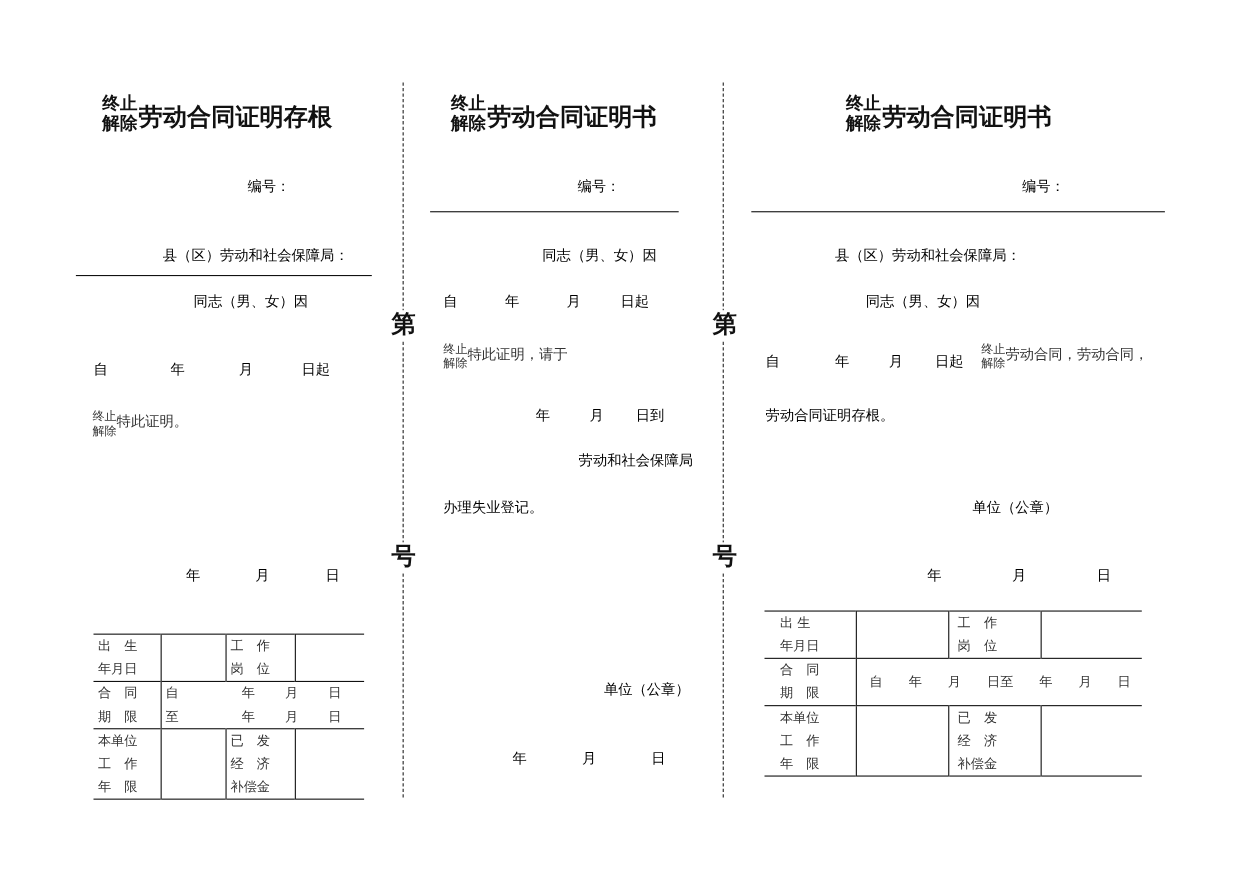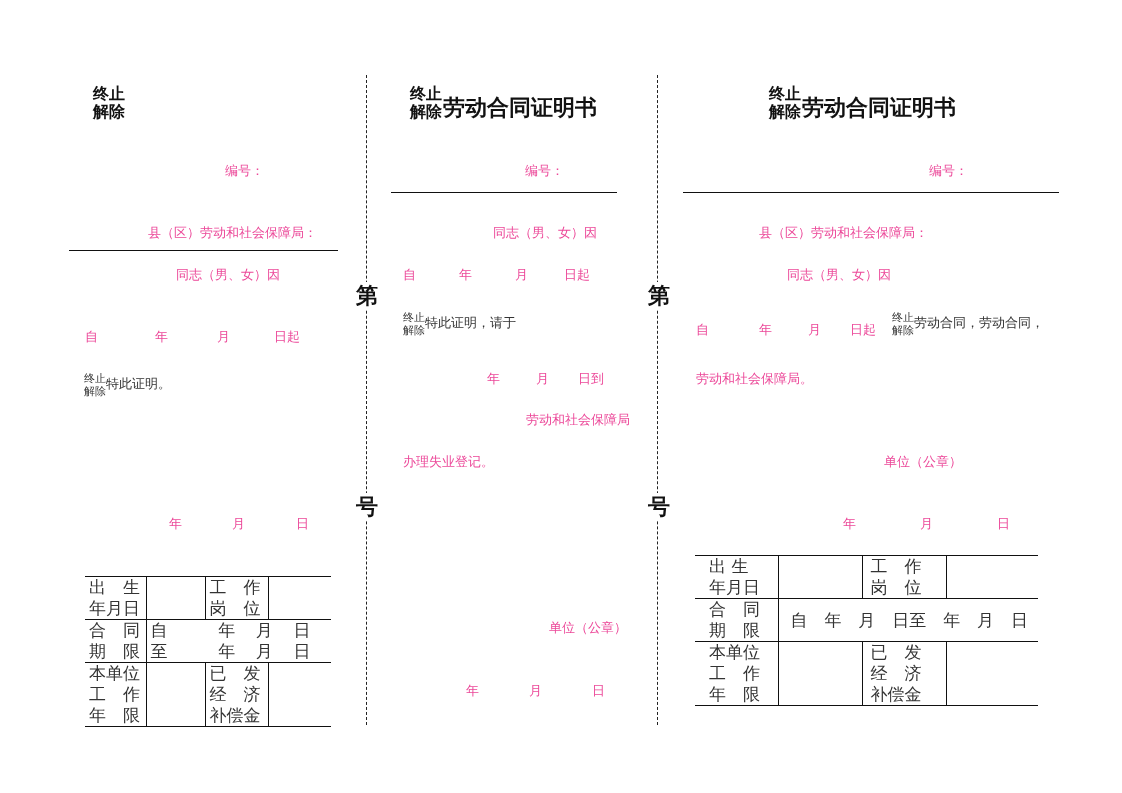--- a/index.html
+++ b/index.html
@@ -1,33 +1,33 @@
 <!DOCTYPE html>
 <html><head>
 <meta charset="utf-8">
 <style>
   html, body { margin: 0; padding: 0; background: #ffffff; }
   body { width: 1122px; height: 793px; position: relative; overflow: hidden;
          font-family: "DejaVu Serif", "Liberation Serif", serif; color: #222; }
   .abs { position: absolute; white-space: nowrap; }
-  .txt { font-size: 13px; line-height: 16px; color: #ec4899; }
+  .txt { font-size: 13px; line-height: 16px; color: #000000; }
   .title-wrap { position: absolute; display: flex; align-items: flex-end; }
   .title-stack { display: flex; flex-direction: column; font-family: "DejaVu Sans", sans-serif;
                  font-weight: bold; font-size: 16px; line-height: 18px; color: #111; }
   .title-main { font-family: "DejaVu Sans", sans-serif; font-weight: bold; font-size: 22px;
                 line-height: 26px; color: #111; margin-left: 1px; }
   .small-stack { display: inline-flex; flex-direction: column; font-size: 11px; line-height: 13px;
                  color: #333; vertical-align: bottom; }
   .inline-row { position: absolute; display: flex; align-items: flex-end; white-space: nowrap;
                 font-size: 13px; line-height: 16px; color: #333; }
   .hline { position: absolute; height: 1px; background: #111; }
   .vdash { position: absolute; width: 0; border-left: 1.4px dashed #222; }
   .side-char { position: absolute; font-family: "DejaVu Sans", sans-serif; font-weight: bold;
                font-size: 22px; line-height: 24px; color: #111; background: #fff; padding: 2px 0; }
-  table.grid { position: absolute; border-collapse: collapse; font-size: 17px; color: #333; }
+  table.grid { position: absolute; border-collapse: collapse; font-size: 12px; color: #333; }
   table.grid td { padding: 0 4px; vertical-align: top; line-height: 21px; }
   table.grid tr { border-top: 1px solid #111; border-bottom: 1px solid #111; }
   table.grid td.bl { border-left: 1px solid #111; }
   .cellline { display: block; white-space: nowrap; }
   .spread { display: flex; justify-content: space-between; }
 </style>
 </head>
 <body>
 
 <div class="vdash" style="left:366px; top:75px; height:650px;"></div>
@@ -36,20 +36,21 @@
 <div class="side-char" style="left:356px; top:493px;">号</div>
 <div class="side-char" style="left:648px; top:282px;">第</div>
 <div class="side-char" style="left:648px; top:493px;">号</div>
 
 <section>
   <div class="title-wrap" style="left:93px; top:85px;">
     <div class="title-stack">
       <span>终止</span>
       <span>解除</span>
     </div>
+    <span class="title-main">劳动合同证明存根</span>
   </div>
   <div class="abs txt" style="left:225px; top:163px;">编号：</div>
   <div class="abs txt" style="left:148px; top:225px;">县（区）劳动和社会保障局：</div>
   <div class="hline" style="left:69px; top:250px; width:269px;"></div>
   <div class="abs txt" style="left:176px; top:267px;">同志（男、女）因</div>
 
   <div>
     <span class="abs txt" style="left:85px; top:329px;">自</span>
     <span class="abs txt" style="left:155px; top:329px;">年</span>
     <span class="abs txt" style="left:217px; top:329px;">月</span>
@@ -193,21 +194,21 @@
   </div>
 
   <div class="inline-row" style="left:892px; top:311px;">
     <span class="small-stack">
       <span>终止</span>
       <span>解除</span>
     </span>
     <span style="margin-bottom:6px;">劳动合同，劳动合同，</span>
   </div>
 
-  <div class="abs txt" style="left:696px; top:371px;">劳动和社会保障局。</div>
+  <div class="abs txt" style="left:696px; top:371px;">劳动合同证明存根。</div>
   <div class="abs txt" style="left:884px; top:454px;">单位（公章）</div>
 
   <div>
     <span class="abs txt" style="left:843px; top:516px;">年</span>
     <span class="abs txt" style="left:920px; top:516px;">月</span>
     <span class="abs txt" style="left:997px; top:516px;">日</span>
   </div>
 
   <table class="grid" style="left:695px; top:555px; width:343px;">
     <colgroup>

